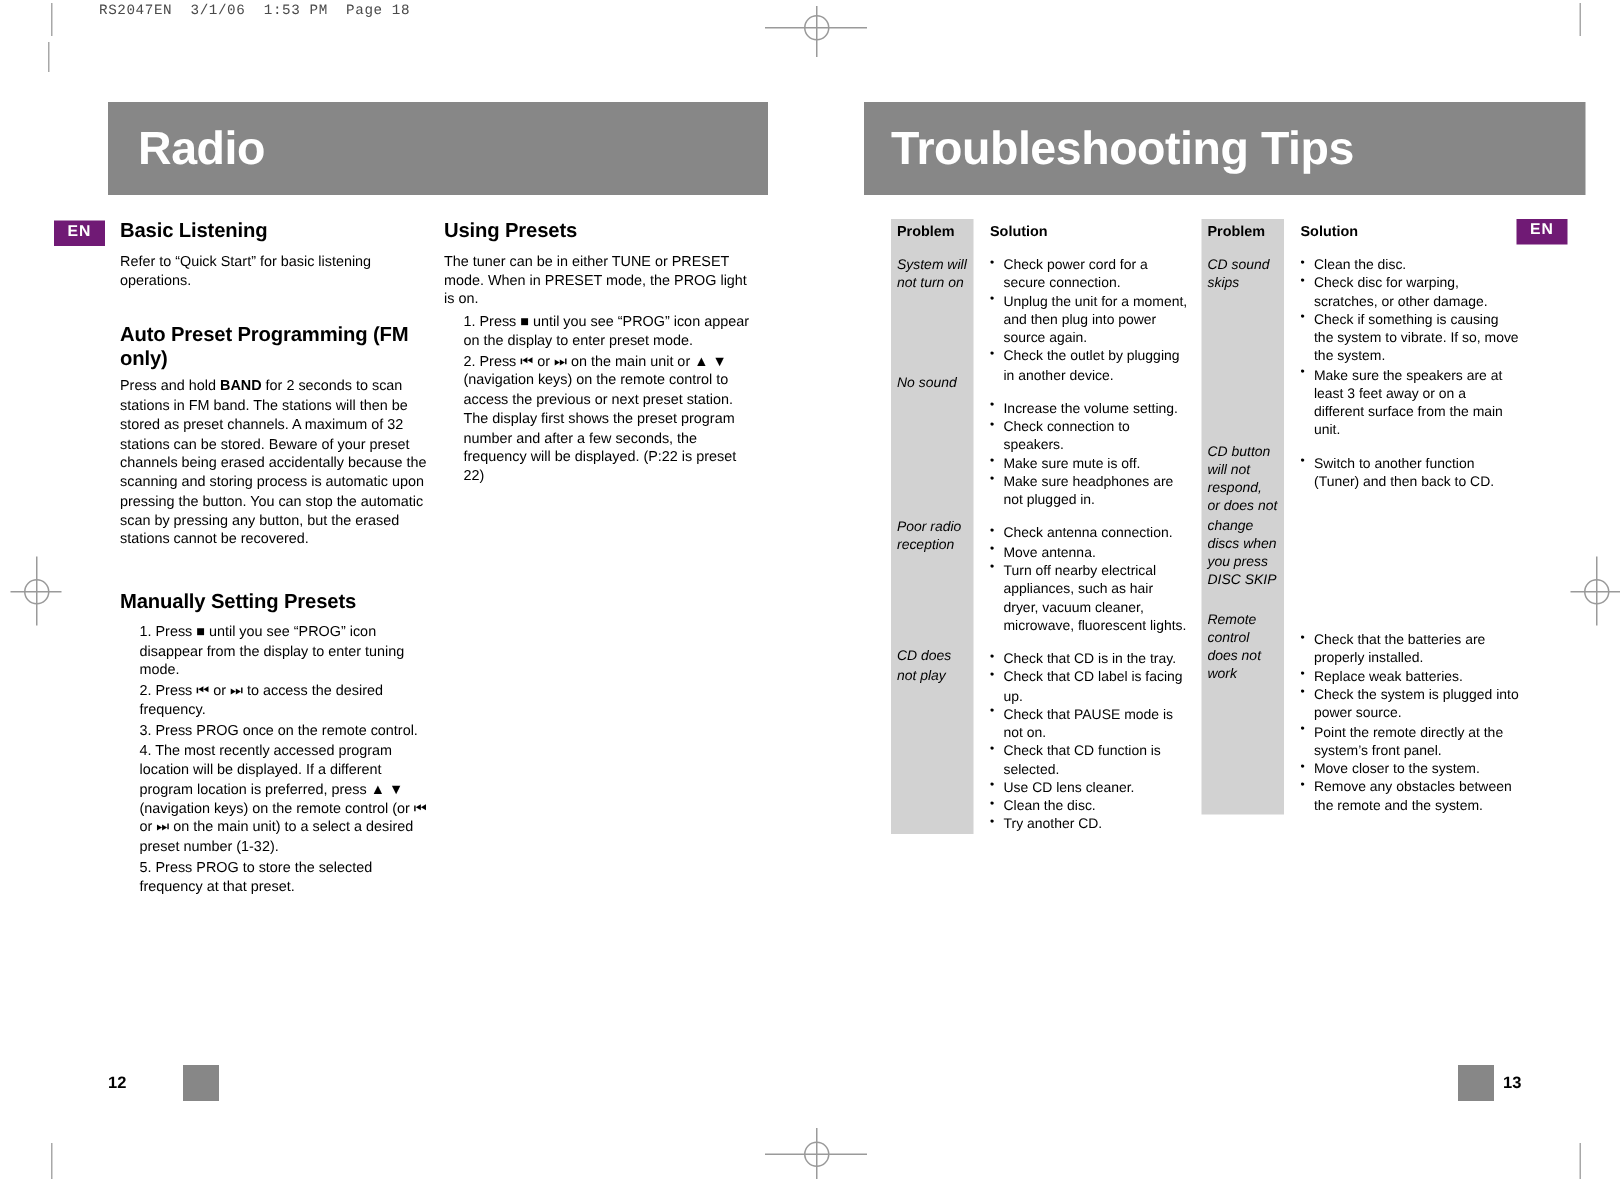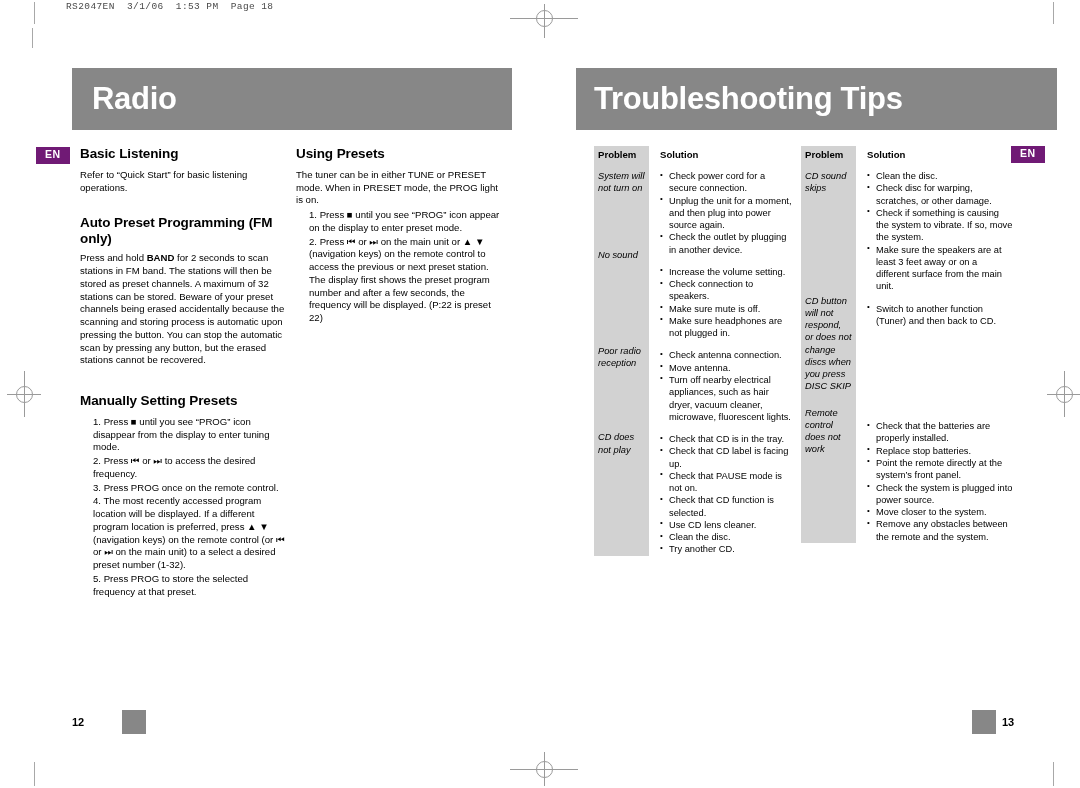--- a/index.html
+++ b/index.html
@@ -312,23 +312,23 @@
             <li>Check if something is causing the system to  vibrate. If so, move the  system.</li>
             <li>Make sure the speakers are at least 3 feet away or on a different surface from the main unit.</li>
           </ul>
           <div class="gap"></div>
           <ul class="sol-group">
             <li>Switch to another function (Tuner) and then back to CD.</li>
           </ul>
           <div style="height:93px;"></div>
           <ul class="sol-group">
             <li>Check that the batteries are properly installed.</li>
-            <li>Replace stop batteries.</li>
+            <li>Replace weak batteries.</li>
+            <li>Check the system is plugged into power source.</li>
             <li>Point the remote directly at the system’s front panel.</li>
-            <li>Check the system is plugged into power source.</li>
             <li>Move closer to the system.</li>
             <li>Remove any obstacles between the remote and the system.</li>
           </ul>
         </div>
       </div>
     </div>
 
   </div>
 
   <div class="rightpage">

